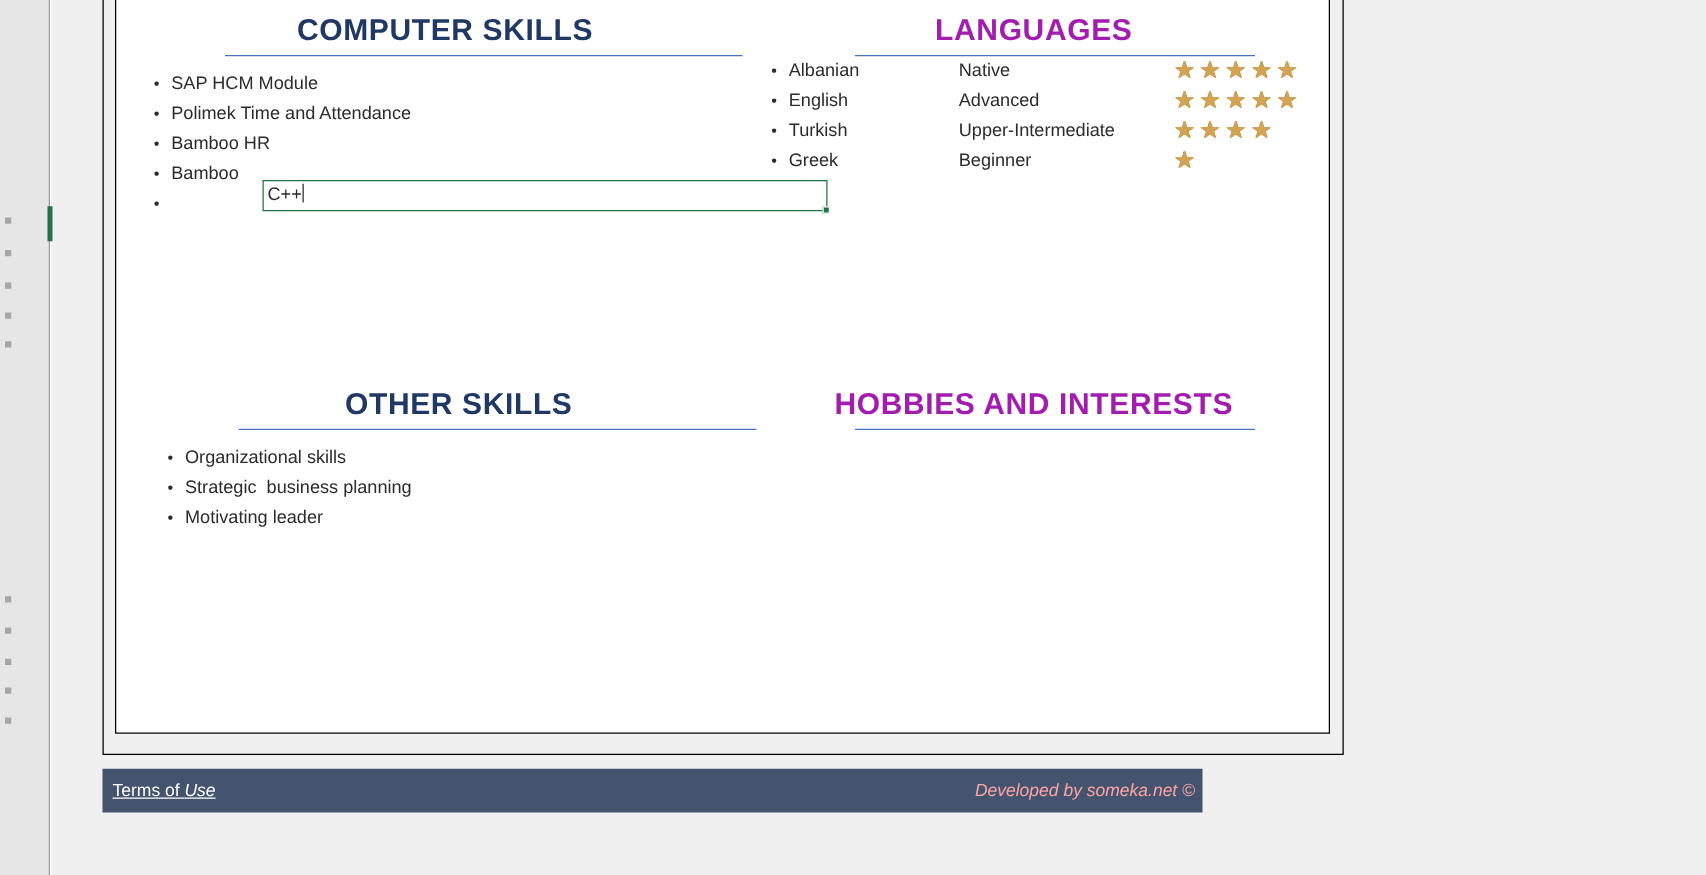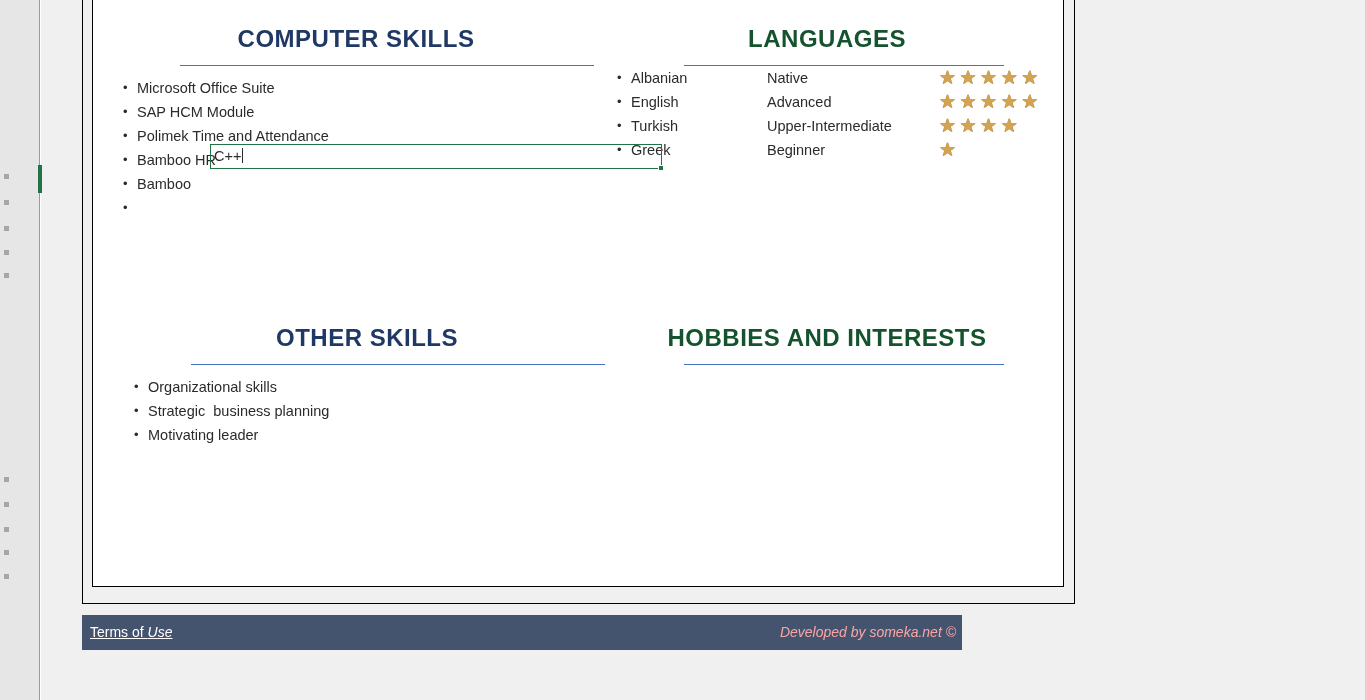--- a/index.html
+++ b/index.html
@@ -72,25 +72,25 @@
   
   .section {
     position: absolute;
   }
   .section-title {
     text-align: center;
     font-size: 24px;
     font-weight: 700;
     letter-spacing: .5px;
     line-height: 1;
-    margin: 14px;
+    margin: 0;
     white-space: nowrap;
   }
   .title-navy { color: #1f3864; }
-  .title-gray { color: #14532d; }
+  .title-gray { color: #a21caf; }
   .title-rule {
     height: 1px;
     background: #4472c4;
     margin-top: 7px;
   }
 
   ul.bullets {
     list-style: none;
     margin: 0;
     padding: 0;
@@ -235,21 +235,20 @@
 <div id="workspace"></div>
 
 <div id="page-frame"></div>
 
 <div id="sheet">
 
   <div class="section" style="left:25px; top:36px; width:476px;">
     <div class="section-title title-navy">COMPUTER SKILLS</div>
     <div class="title-rule" style="margin-left:62px; width:414px;"></div>
     <ul class="bullets" style="margin-top:10px;">
-      <li>Microsoft Office Suite</li>
       <li>SAP HCM Module</li>
       <li>Polimek Time and Attendance</li>
       <li>Bamboo HR</li>
       <li>Bamboo</li>
       <li>&nbsp;</li>
     </ul>
   </div>
 
   <div id="active-cell">
     <span id="active-cell-text"><span>C++</span><span id="caret"></span></span>

